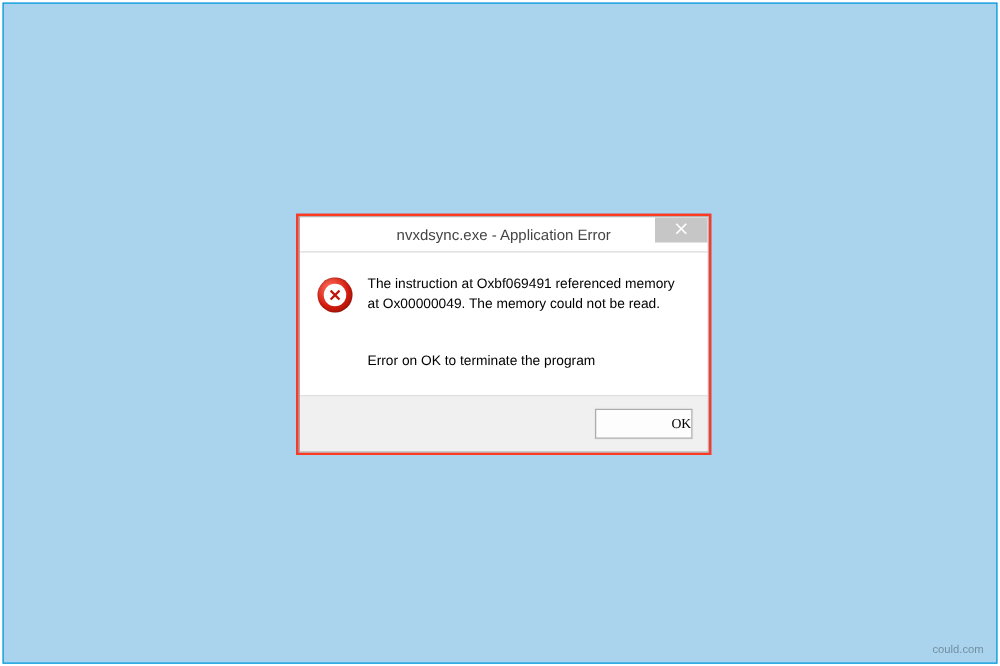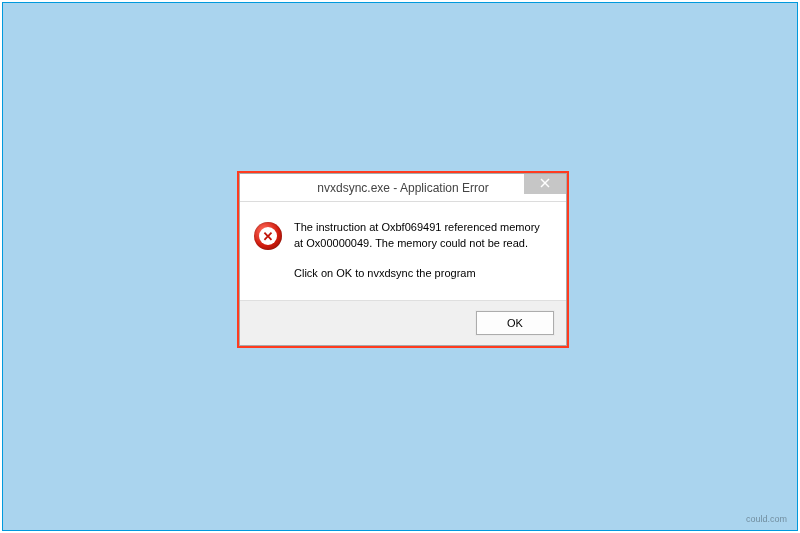--- a/index.html
+++ b/index.html
@@ -116,42 +116,43 @@
       line-height: 1;
       transform: translateY(-0.5px);
     }
     .msg {
       flex: 1;
       font-size: 11px;
       color: #000;
       line-height: 1.45;
     }
     .msg p {
-      margin-bottom: 14px;
+      margin-bottom: 30px;
     }
     .msg p:last-child {
       margin-bottom: 4px;
     }
     .button-row {
       background: #f0f0f0;
       border-top: 1px solid #dfdfdf;
       padding: 10px 12px;
       display: flex;
       justify-content: flex-end;
     }
     .ok-btn {
       min-width: 78px;
       height: 24px;
       background: #fdfdfd;
       border: 1px solid #acacac;
       font-size: 11px;
       color: #000;
       cursor: pointer;
-      font-family: Liberation Sans, sans-serif;
+      font-family: Liberation Serif, serif;
       box-shadow: 0 0 0 1px rgba(0,0,0,0.02);
+      text-align: right;
     }
   </style>
 </head>
 <body>
 
 <div class="desktop">
 
   <div class="dialog-frame">
     <div class="dialog">
 
@@ -170,21 +171,21 @@
       <div class="body-area">
         <div class="error-icon">
           <div class="outer">
             <div class="inner">
               <span class="x">✕</span>
             </div>
           </div>
         </div>
         <div class="msg">
           <p>The instruction at Oxbf069491 referenced memory at Ox00000049. The memory could not be read.</p>
-          <p>Click on OK to nvxdsync the program</p>
+          <p>Error on OK to terminate the program</p>
         </div>
       </div>
 
       <div class="button-row">
         <button class="ok-btn">OK</button>
       </div>
 
     </div>
   </div>
 

